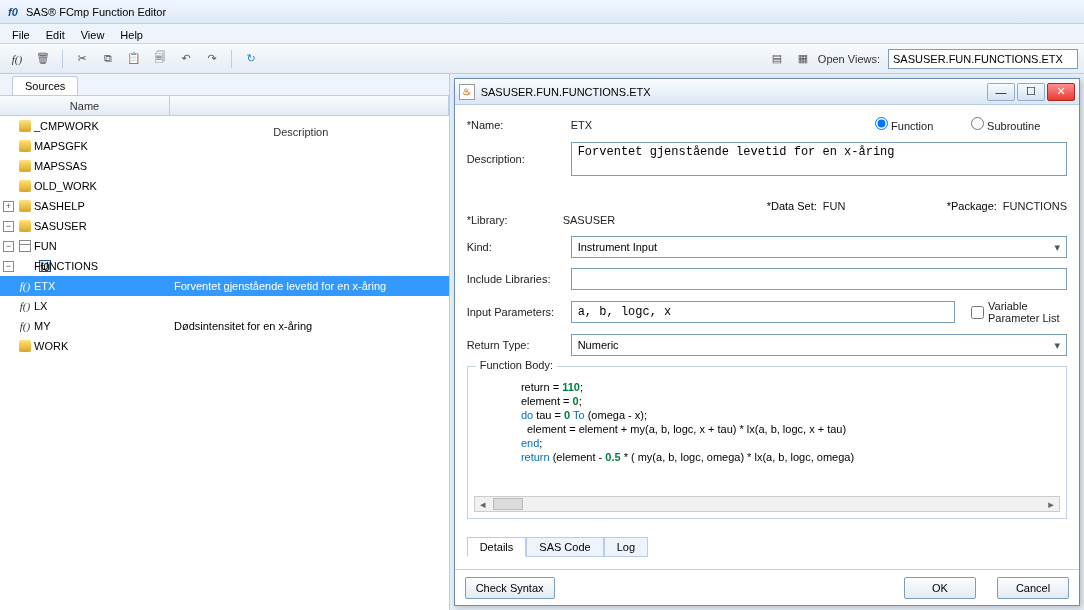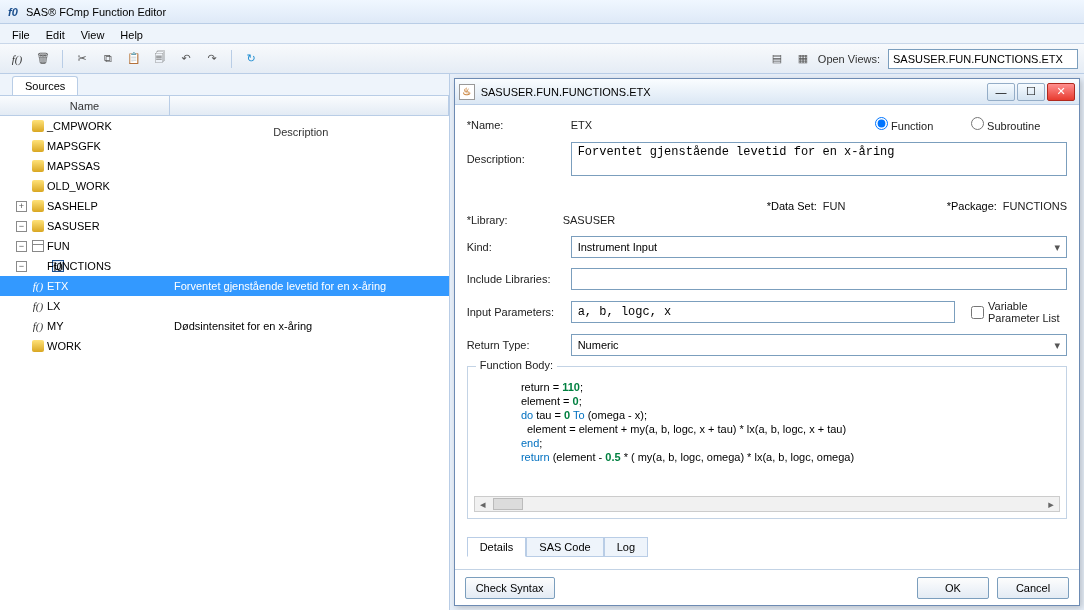--- a/index.html
+++ b/index.html
@@ -21,21 +21,21 @@
 .tabstrip { height:22px; display:flex; align-items:flex-end; padding-left:12px; border-bottom:1px solid #b9cde6; background:#eef4fb; }
 .tab { background:#fff; border:1px solid #b9cde6; border-bottom:none; border-radius:3px 3px 0 0; padding:3px 12px; }
 .grid-head { display:flex; background:linear-gradient(#fafcfe,#e3ebf4); border-bottom:1px solid #b9cde6; height:20px; }
 .grid-head div { border-right:1px solid #b9cde6; display:flex; align-items:center; justify-content:center; color:#333; }
 .col-name { width:170px; }
 .col-desc { flex:1;margin-top:36px; }
 .col-scroll { width:16px; }
 .tree { overflow-y:auto; flex:1; position:relative; }
 .tree-row { display:flex; align-items:center; height:20px; white-space:nowrap; }
 .tree-row.sel { background:#3399ff; color:#fff; }
-.tree-row .namecell { width:170px; display:flex; align-items:center; gap:2px; padding-left:16px; }
+.tree-row .namecell { width:170px; display:flex; align-items:center; gap:2px; padding-left:3px; }
 .tree-row .desccell { flex:1; padding-left:4px; }
 .twist { width:11px; height:11px; border:1px solid #8a8a8a; background:#fff; display:flex; align-items:center; justify-content:center; font-size:9px; line-height:1; color:#555; margin-right:2px; }
 .twist.blank { border:none; background:none; }
 .node-icon { width:14px; height:14px; display:inline-flex; align-items:center; justify-content:center; }
 .cyl { width:12px; height:12px; border-radius:2px; background:linear-gradient(#ffe27a,#d9a722); }
 .tbl { width:12px; height:12px; background:#fff; border:1px solid #888; position:relative; }
 .tbl::before { content:""; position:absolute; top:3px; left:0; right:0; height:1px; background:#888; }
 .pkg { width:12px; height:12px; background:#e5ecf5; border:1px solid #1b4e8c;margin-left:40px; }
 .fn { font-style:italic; font-family:serif; font-size:11px; color:#333; }
 .tree-row.sel .fn { color:#fff; }
@@ -68,21 +68,21 @@
 .num { color:#008040; font-weight:bold; }
 .hscroll { height:16px; border:1px solid #ccc; background:#f1f1f1; position:relative; margin-top:4px; }
 .hscroll .thumb { position:absolute; left:18px; top:1px; width:30px; height:12px; background:#dcdcdc; border:1px solid #bbb; }
 .hscroll .ar { position:absolute; top:0; width:16px; height:14px; display:flex; align-items:center; justify-content:center; color:#666; }
 .hscroll .ar.l { left:0; } .hscroll .ar.r { right:0; }
 
 .bottom-tabs { display:flex; gap:0; margin-top:8px; }
 .btab { border:1px solid #b9cde6; background:#eef4fb; padding:3px 12px; }
 .btab.active { background:#fff; border-bottom-color:#fff; }
 
-.win-foot { height:36px; border-top:1px solid #c3d3e5; display:flex; align-items:center; padding:0 10px; gap:8px; }
+.win-foot { height:36px; border-top:1px solid #c3d3e5; display:flex; align-items:center; padding:0 10px; gap:21px; }
 .btn { min-width:72px; height:22px; border:1px solid #7b9ebd; background:linear-gradient(#fdfdfd,#e3ebf4); border-radius:2px; display:flex; align-items:center; justify-content:center; padding:0 10px; }
 .foot-spacer { flex:1; }
 </style>
 </head>
 <body>
 
 <div class="titlebar">
   <span class="icon">f<sub>0</sub></span>
   <span class="title">SAS® FCmp Function Editor</span>
 </div>

